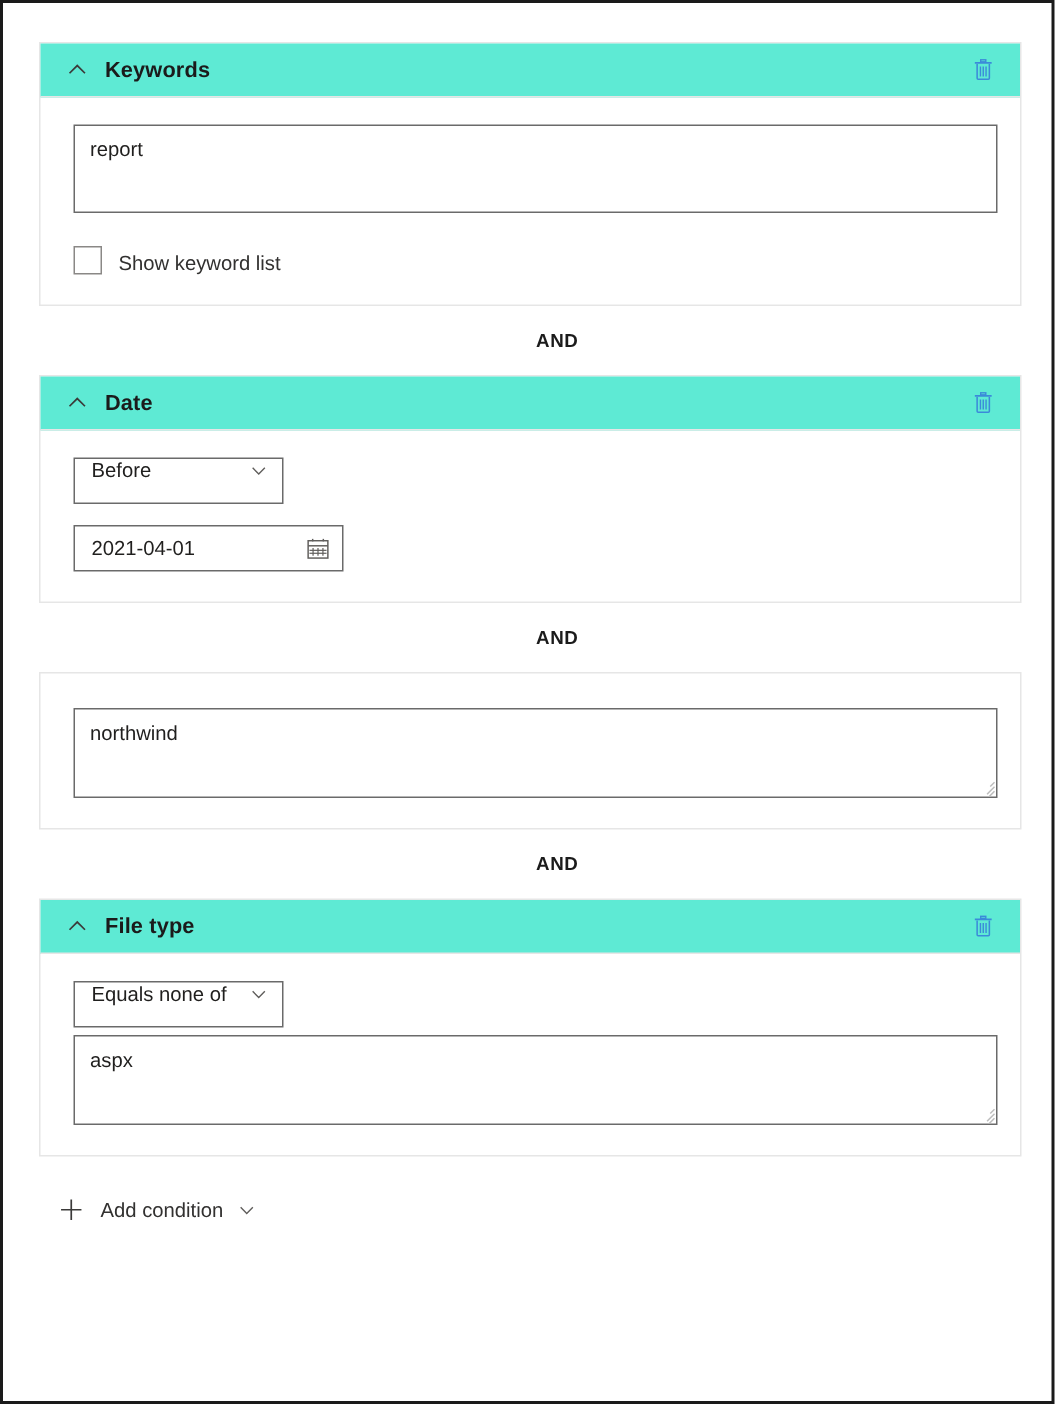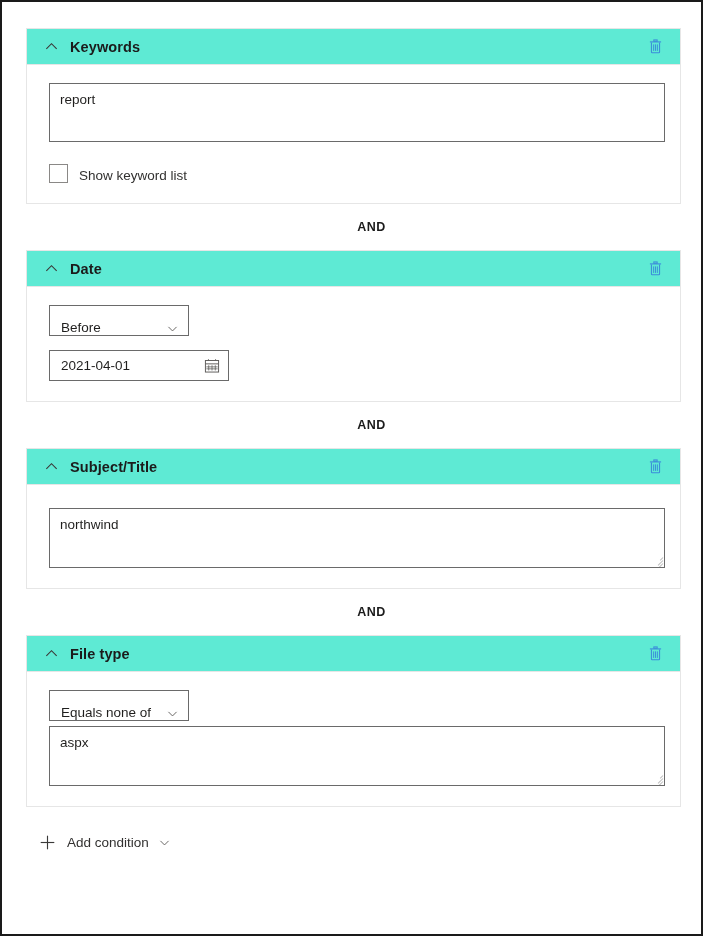--- a/index.html
+++ b/index.html
@@ -129,21 +129,21 @@
     margin-left: 11px;
   }
 
   .dropdown {
     box-sizing: border-box;
     width: 140px;
     height: 31px;
     border: 1px solid #6a6a6a;
     background: #ffffff;
     display: flex;
-    align-items: flex-end;
+    align-items: flex-start;
     padding: 0 9px 0 11px;
     cursor: pointer;
   }
   .dropdown.wide { width: 140px; }
   .dd-value {
     font-size: 13.5px;
     color: #201f1e;
     flex: 1 1 auto;
     white-space: nowrap;
   }
@@ -313,38 +313,20 @@
           </span>
         </div>
       </div>
     </div>
 
     <div class="and-row">
       <span class="and-label">AND</span>
     </div>
 
     <div class="cond-card">
-      <div class="cond-header">
-        <span class="chev-collapse">
-          <svg width="15" height="15" viewBox="0 0 16 16">
-              <path d="M2.5 10.5 L8 5 L13.5 10.5" fill="none" stroke="#3b3a39" stroke-width="1.2"></path>
-            </svg>
-        </span>
-        <span class="cond-title">Subject/Title</span>
-        <span class="trash-btn">
-          <svg width="17" height="17" viewBox="0 0 20 20">
-            <rect x="8" y="2.2" width="4" height="1.6" fill="none" stroke="#3b8ad9" stroke-width="1.1"></rect>
-            <line x1="3.4" y1="4.6" x2="16.6" y2="4.6" stroke="#3b8ad9" stroke-width="1.3"></line>
-            <path d="M5.2 5.4 L5.2 16.6 Q5.2 17.4 6 17.4 L14 17.4 Q14.8 17.4 14.8 16.6 L14.8 5.4" fill="none" stroke="#3b8ad9" stroke-width="1.2"></path>
-            <line x1="7.8" y1="7.5" x2="7.8" y2="15.2" stroke="#3b8ad9" stroke-width="1.1"></line>
-            <line x1="10" y1="7.5" x2="10" y2="15.2" stroke="#3b8ad9" stroke-width="1.1"></line>
-            <line x1="12.2" y1="7.5" x2="12.2" y2="15.2" stroke="#3b8ad9" stroke-width="1.1"></line>
-          </svg>
-        </span>
-      </div>
       <div class="cond-body">
         <div class="txtarea tall gapbelow" title="">northwind<span class="grip">
               <i></i>
               <i></i>
               <i></i>
             </span></div>
       </div>
     </div>
 
     <div class="and-row">

